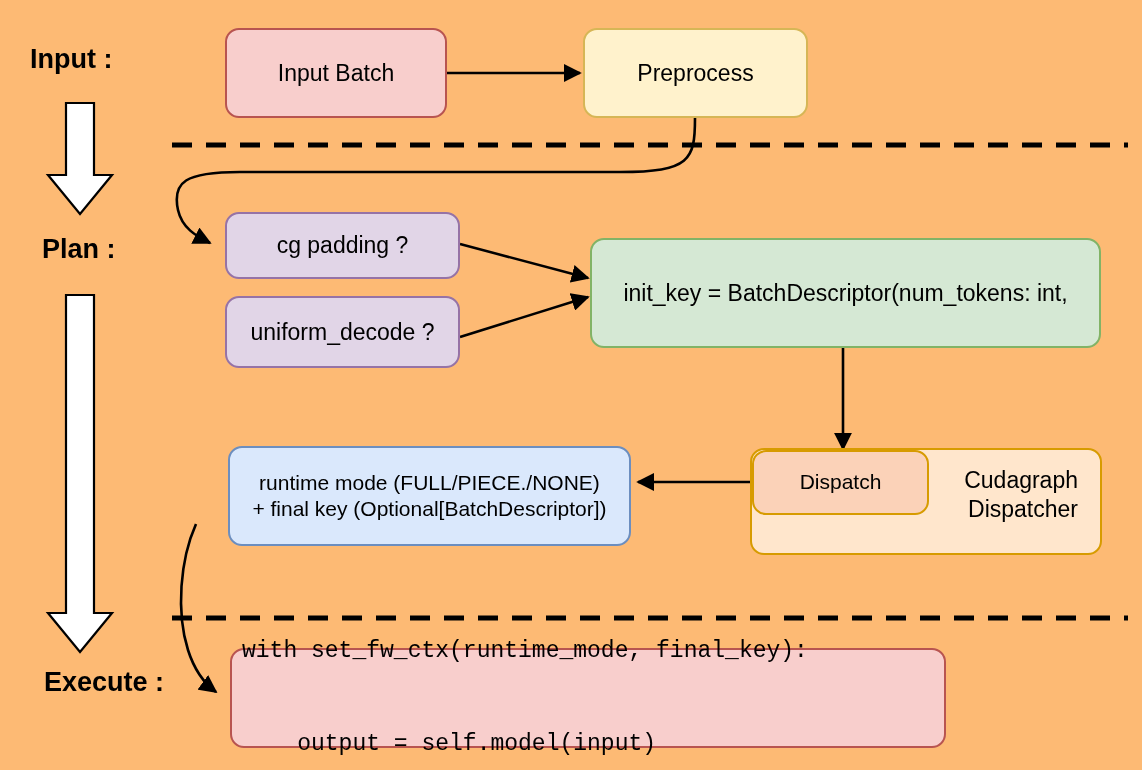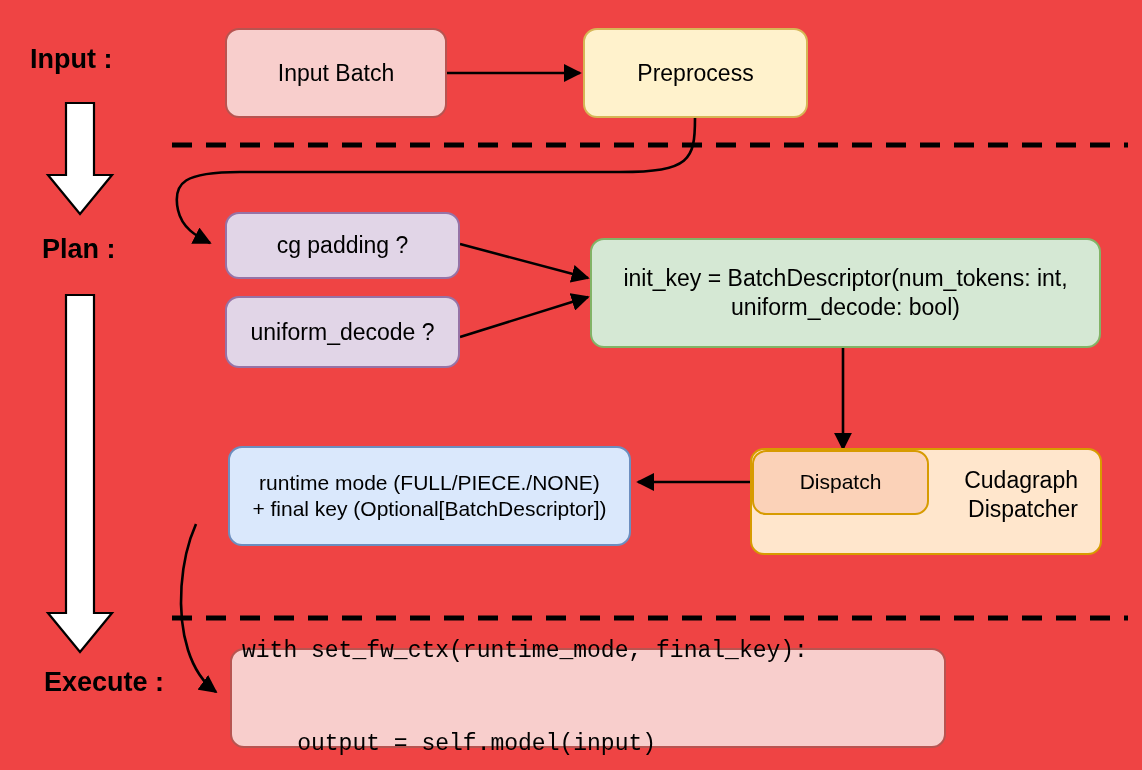--- a/index.html
+++ b/index.html
@@ -4,21 +4,21 @@
 <style>
   html, body {
     margin: 0;
     padding: 0;
     background: #ffffff;
   }
   #stage {
     position: relative;
     width: 1142px;
     height: 770px;
-    background: #ef4444;
+    background: #fdba74;
     font-family: "Liberation Sans", sans-serif;
     overflow: hidden;
   }
   #edges {
     position: absolute;
     left: 0; top: 0;
     width: 1142px;
     height: 770px;
     pointer-events: none;
   }
@@ -129,21 +129,20 @@
     <span class="txt">cg padding ?</span>
   </div>
 
   <div class="node n-purple" style="left:225px; top:296px; width:235px; height:72px;">
     <span class="txt">uniform_decode ?</span>
   </div>
 
   <div class="node n-green" style="left:590px; top:238px; width:511px; height:110px;">
     <span>
       <span class="line">init_key = BatchDescriptor(num_tokens: int,</span>
-      <span class="line">uniform_decode: bool)</span>
     </span>
   </div>
 
   <div class="node n-orange-outer" style="left:750px; top:448px; width:352px; height:107px;">
     <span>
       <span class="line">Cudagraph</span>
       <span class="line">Dispatcher</span>
     </span>
   </div>
 

